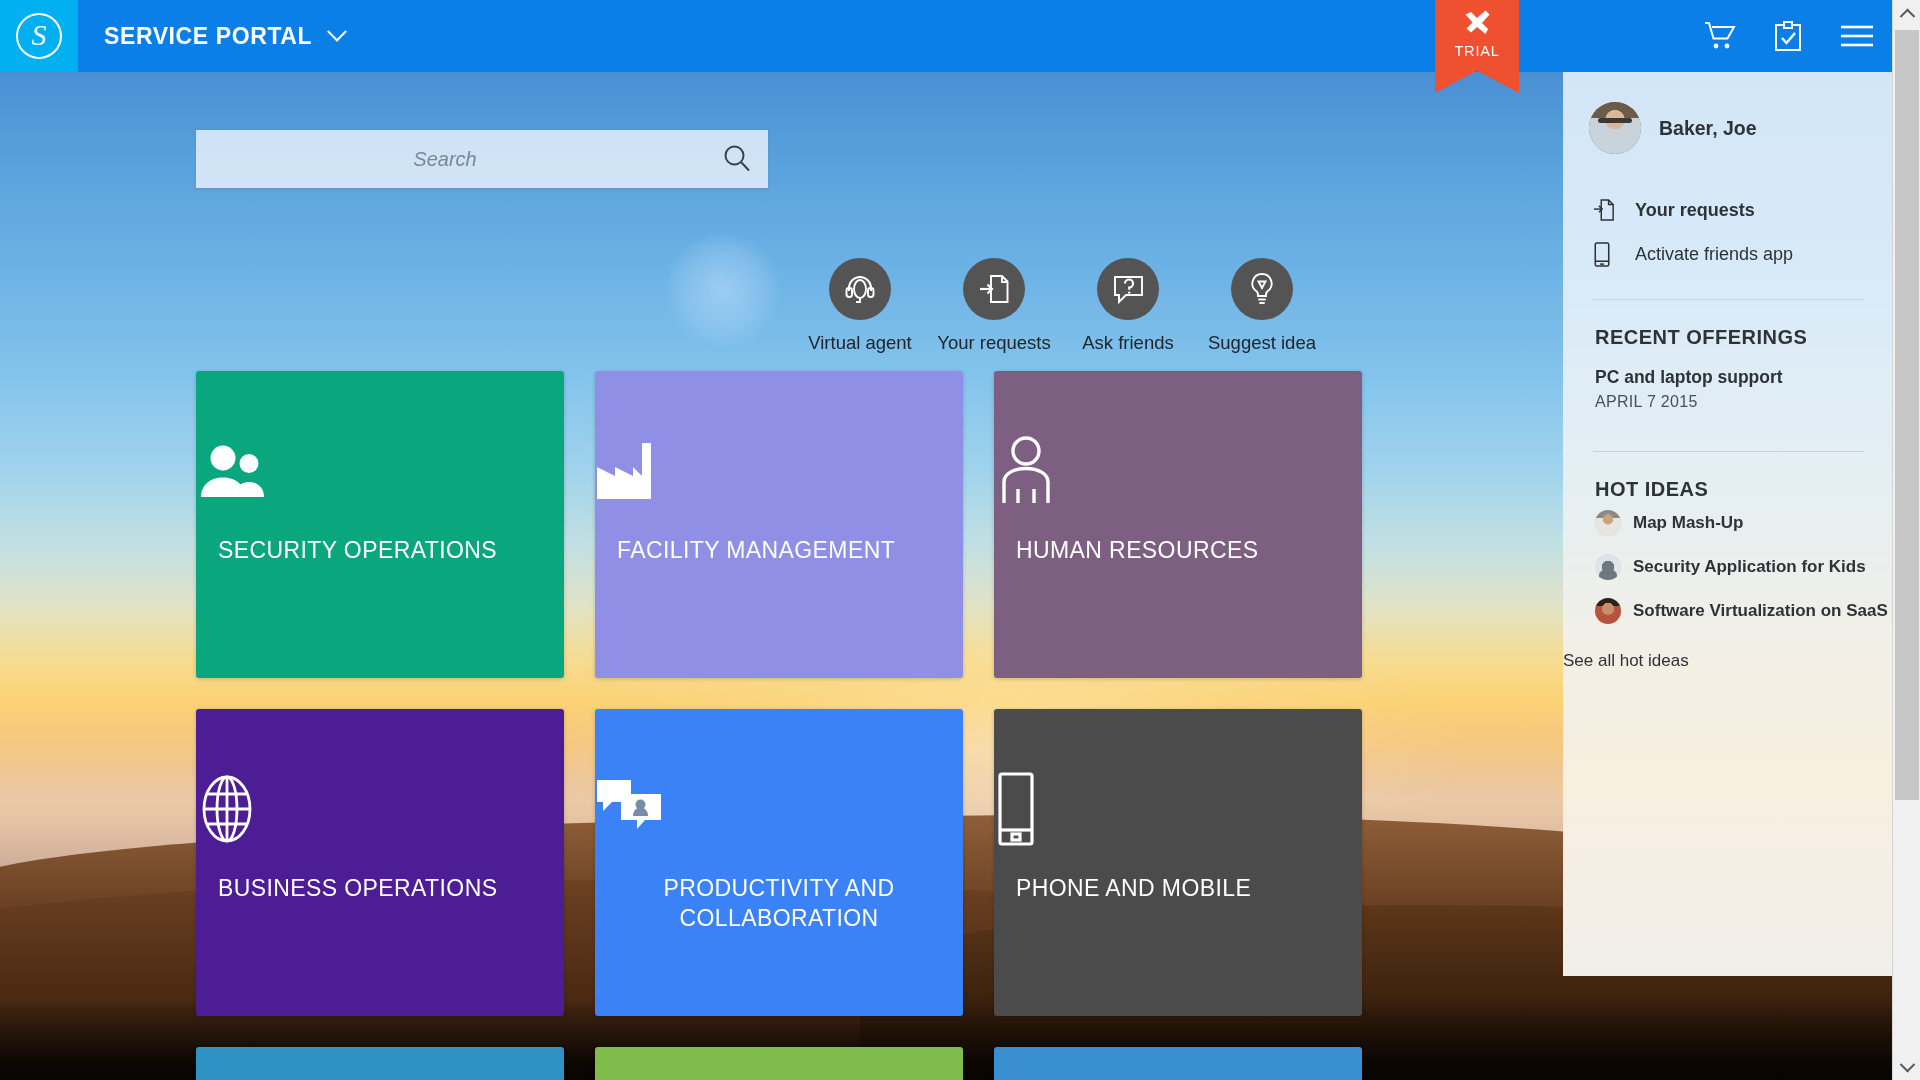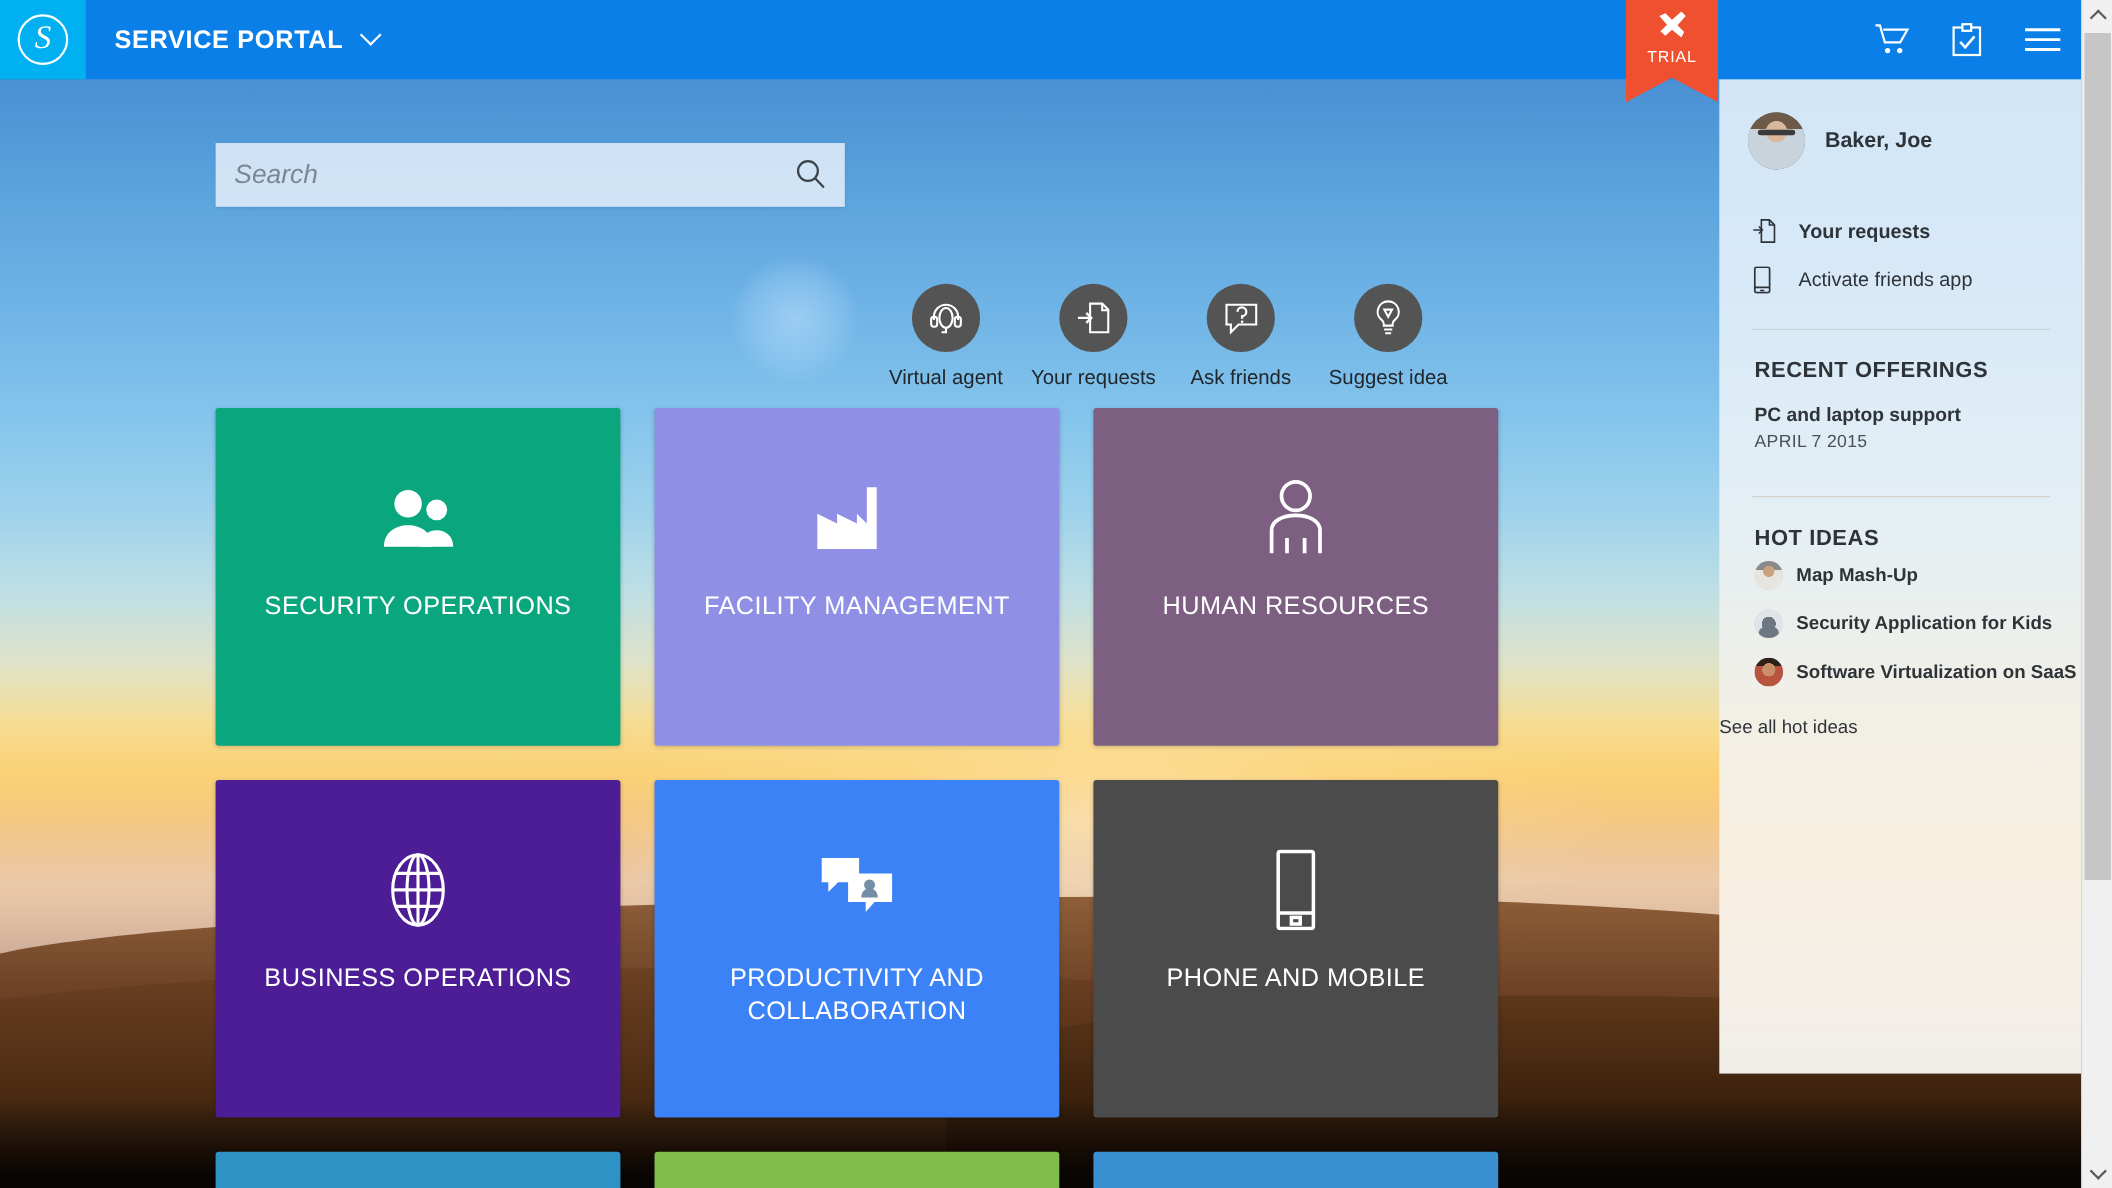--- a/index.html
+++ b/index.html
@@ -104,38 +104,37 @@
   .topbar-icons { display: flex; align-items: center; gap: 38px; margin-right: 46px; }
   .topbar-icons svg { display: block; cursor: pointer; }
 
   
   .trial-ribbon {
     position: absolute; left: 1435px; top: 0; width: 84px; height: 93px;
     background: #ef5130; z-index: 50;
     clip-path: polygon(0 0, 100% 0, 100% 100%, 50% 76%, 0 100%);
     display: flex; flex-direction: column; align-items: center;
     padding-top: 8px;
-    margin-left: 43px;
   }
   .trial-ribbon .plane { margin-bottom: 3px; }
   .trial-label {
     color: #fff; font-size: 14.5px; letter-spacing: .8px;
   }
 
   
   .search-wrap {
     position: absolute; left: 196px; top: 130px; width: 572px; height: 58px;
     background: rgba(228,239,250,0.86);
     display: flex; align-items: center; z-index: 20;
     box-shadow: 0 1px 3px rgba(0,0,0,.10);
   }
   .search-input {
     flex: 1; border: 0; outline: 0; background: transparent;
     font-family: "Liberation Sans", sans-serif;
-    font-size: 24px; color: #3c4043; padding: 0 18px 0 17px; font-style: italic;
+    font-size: 20px; color: #3c4043; padding: 0 18px 0 6px; font-style: italic; text-align: center;
   }
   .search-input::placeholder { color: #7b8794; font-style: italic; opacity: 1; }
   .search-btn {
     width: 62px; height: 58px; background: transparent; border: 0;
     display: flex; align-items: center; justify-content: center; cursor: pointer;
   }
 
   
   .quick-row {
     position: absolute; left: 800px; top: 258px; display: flex; gap: 14px; z-index: 20;
@@ -151,21 +150,21 @@
     margin-top: 12px; color: #20262c; font-size: 18.5px; white-space: nowrap;
   }
 
   
   .tiles {
     position: absolute; left: 196px; top: 371px; width: 1170px; z-index: 15;
     display: grid; grid-template-columns: repeat(3, 368px); gap: 31px 31px;
   }
   .tile {
     height: 307px; border-radius: 3px; position: relative;
-    display: flex; flex-direction: column; align-items: center;
+    display: flex; flex-direction: column; align-items: flex-start;
     justify-content: flex-start; cursor: pointer;
     box-shadow: 0 1px 4px rgba(0,0,0,.18);
   }
   .tile-icon { height: 120px; display: flex; align-items: center; justify-content: center; margin-top: 40px; }
   .tile-label {
     color: #ffffff; font-size: 23px; letter-spacing: .4px;
     text-align: center; line-height: 1.32; padding: 0 22px; margin-top: 4px;
   }
 
   

